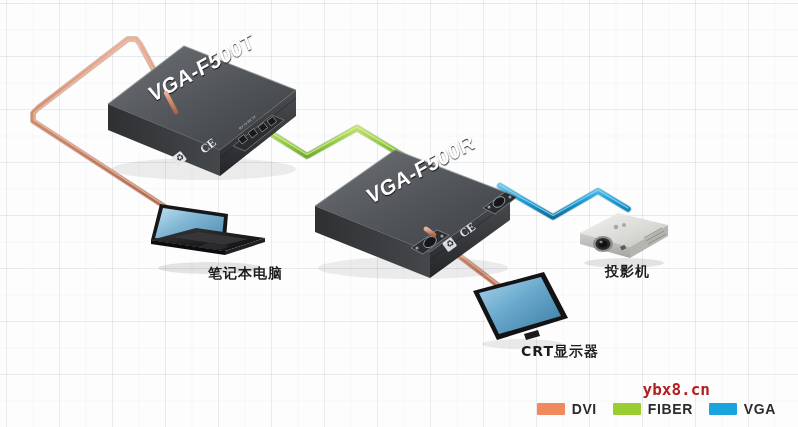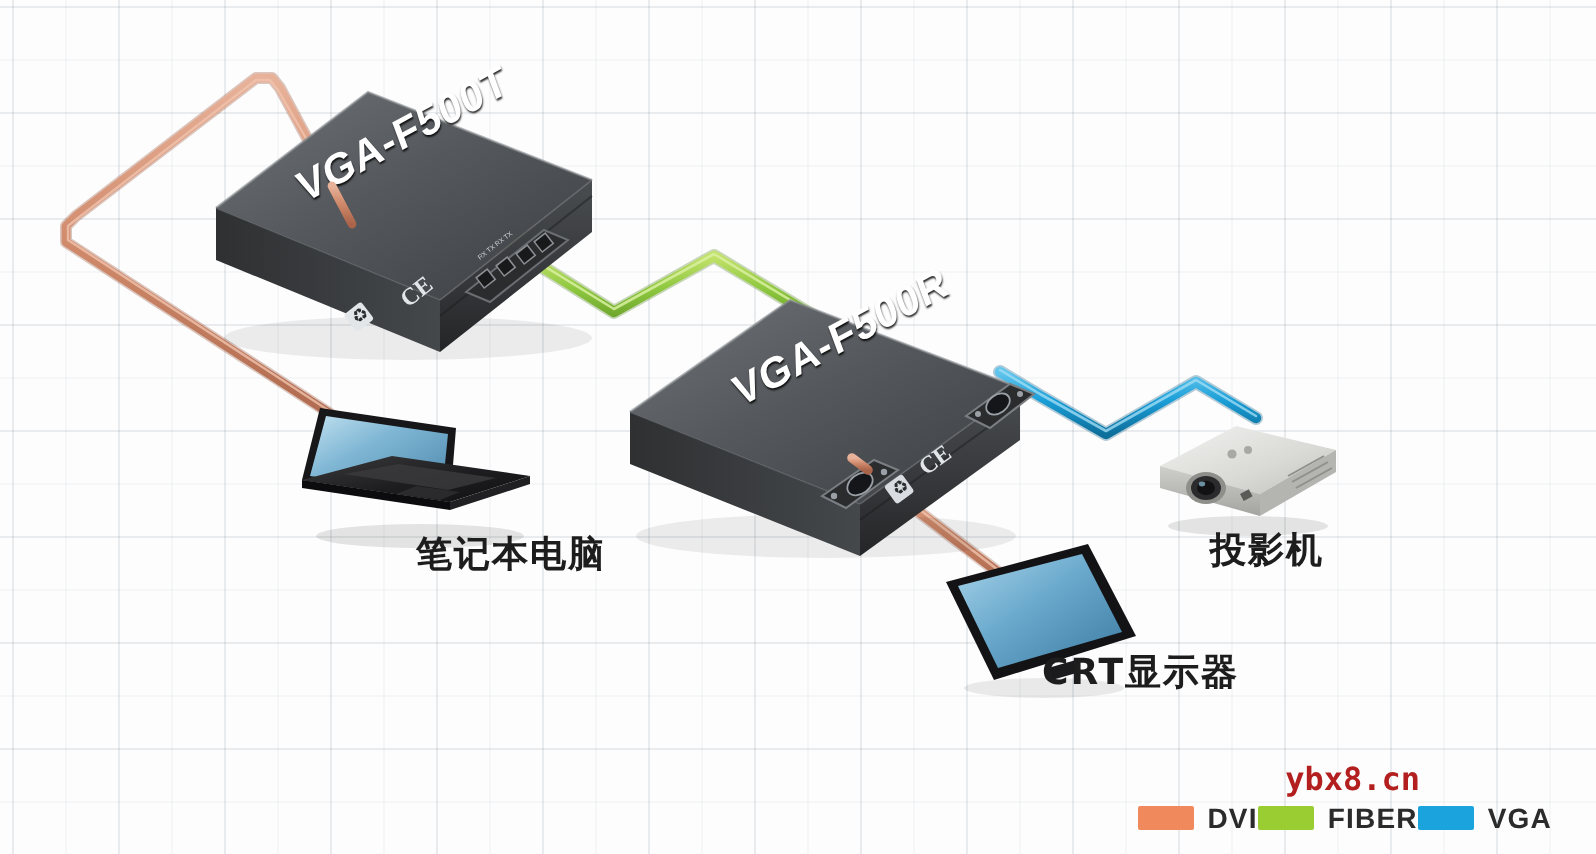--- a/index.html
+++ b/index.html
@@ -49,42 +49,42 @@
     text-shadow: 0 1px 1px rgba(0,0,0,.85);
     white-space: nowrap;
     pointer-events: none;
   }
 
   
   .cn-label {
     position: absolute;
     z-index: 7;
     font-family: "DejaVu Sans", "Liberation Sans", sans-serif;
-    font-size: 18px;
+    font-size: 14px;
     font-weight: bold;
     color: #1d1d1d;
     white-space: nowrap;
     letter-spacing: 1px;
     text-align: right;
   }
 
   
   #legend {
     position: absolute;
     left: 0;
     bottom: 6px;
     width: 798px;
     height: 24px;
     z-index: 8;
     display: flex;
     justify-content: flex-end;
     align-items: center;
     padding-right: 22px;
     box-sizing: border-box;
-    gap: 0;
+    gap: 16px;
   }
   .legend-item {
     display: flex;
     align-items: center;
     gap: 7px;
   }
   .legend-swatch {
     width: 28px;
     height: 12px;
     border-radius: 1px;
@@ -318,21 +318,21 @@
       </defs>
       <ellipse cx="54" cy="76" rx="40" ry="5" fill="#000" opacity=".08"></ellipse>
 
       <polygon points="5,23 76,4 100,50 29,72" fill="#131316"></polygon>
 
       <polygon points="11,25 73,9 93,48 31,66" fill="url(#crtScreen)"></polygon>
 
       <polygon points="56,66 70,62 72,68 58,72" fill="#1b1b1e"></polygon>
     </svg>
   </div>
-  <div class="cn-label" style="left:521px; top:324px;">CRT显示器</div>
+  <div class="cn-label" style="left:521px; top:343px;">CRT显示器</div>
 
   <div class="device" style="left:572px; top:205px; width:104px; height:66px; z-index:5;">
     <svg width="104" height="66" viewBox="0 0 104 66">
       <defs>
         <linearGradient id="prjTop" x1="0" y1="0" x2="1" y2="1">
           <stop offset="0%" stop-color="#f2f2f0"></stop>
           <stop offset="60%" stop-color="#d9d9d6"></stop>
           <stop offset="100%" stop-color="#c0c0bd"></stop>
         </linearGradient>
         <linearGradient id="prjFront" x1="0" y1="0" x2="0" y2="1">

